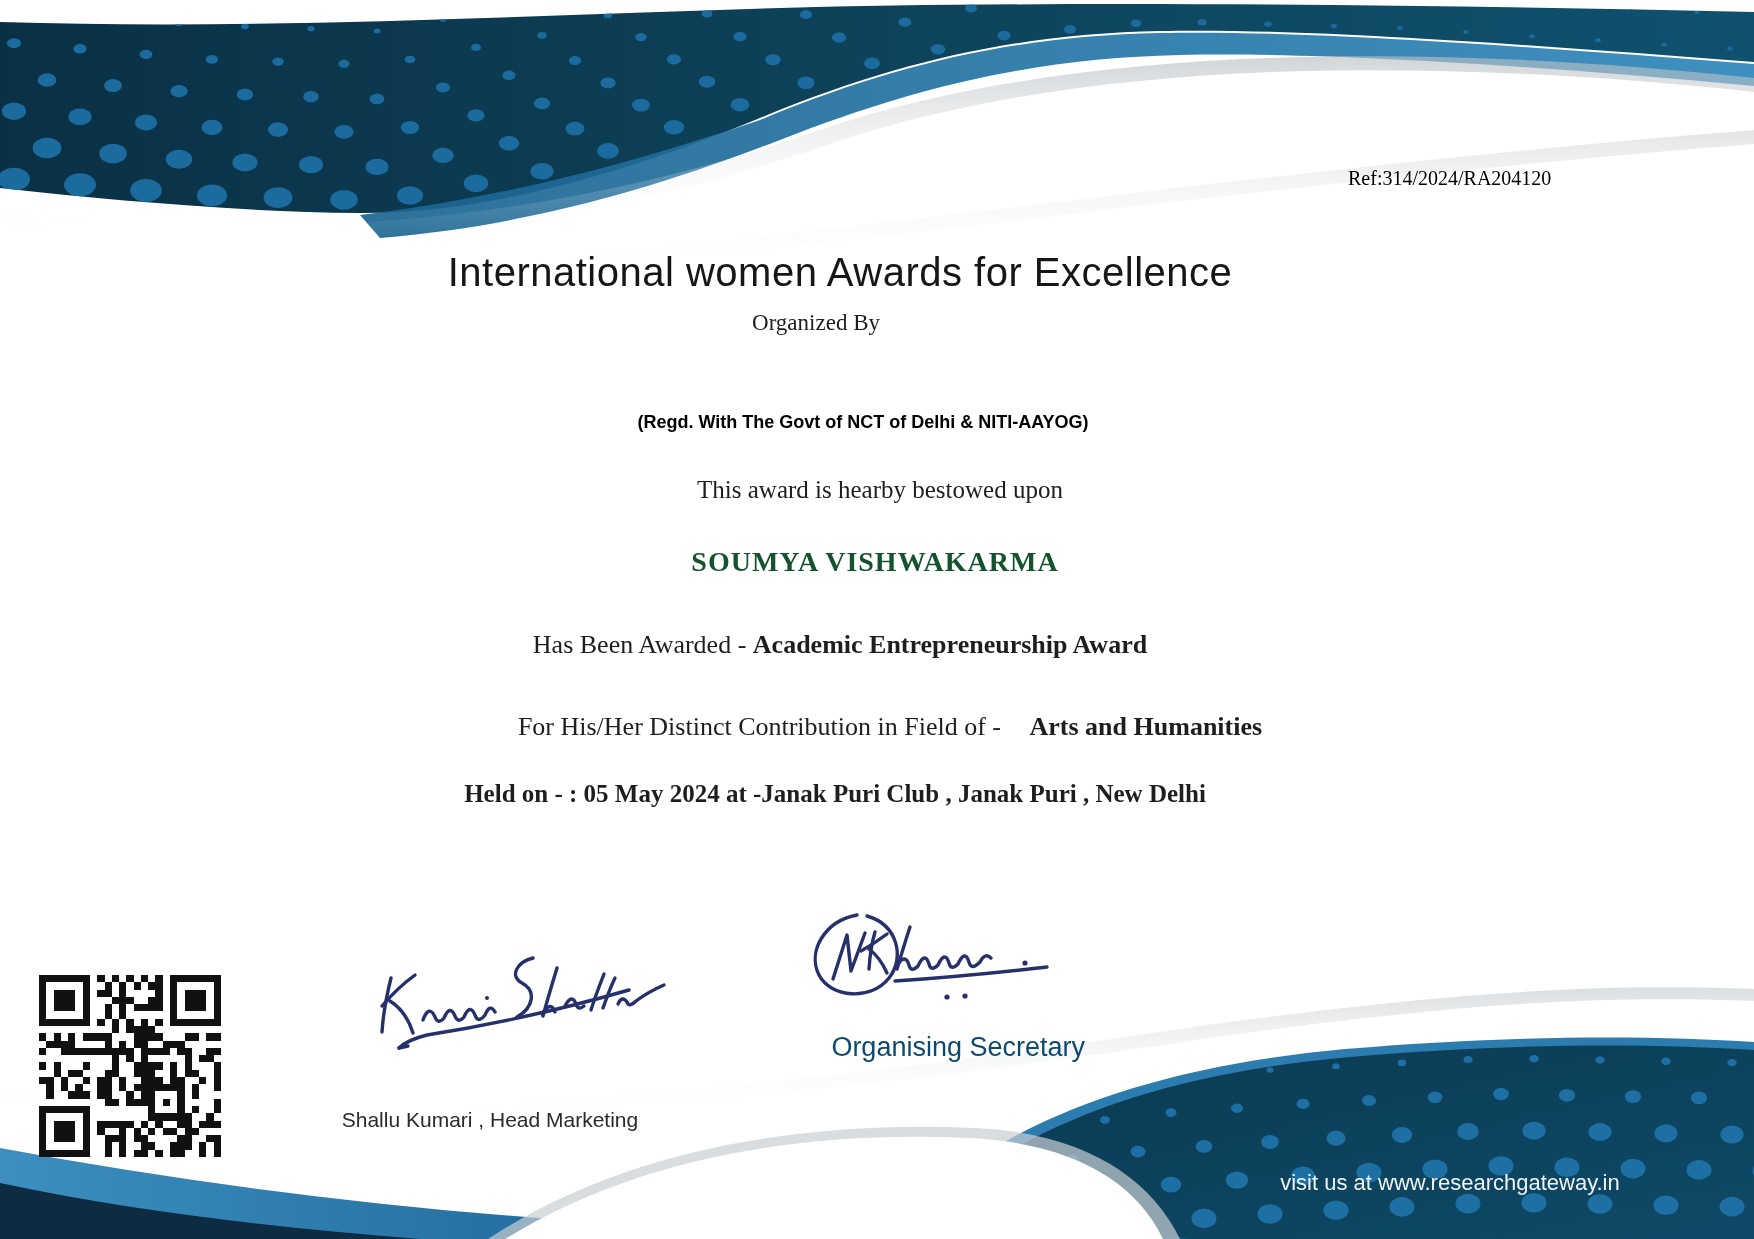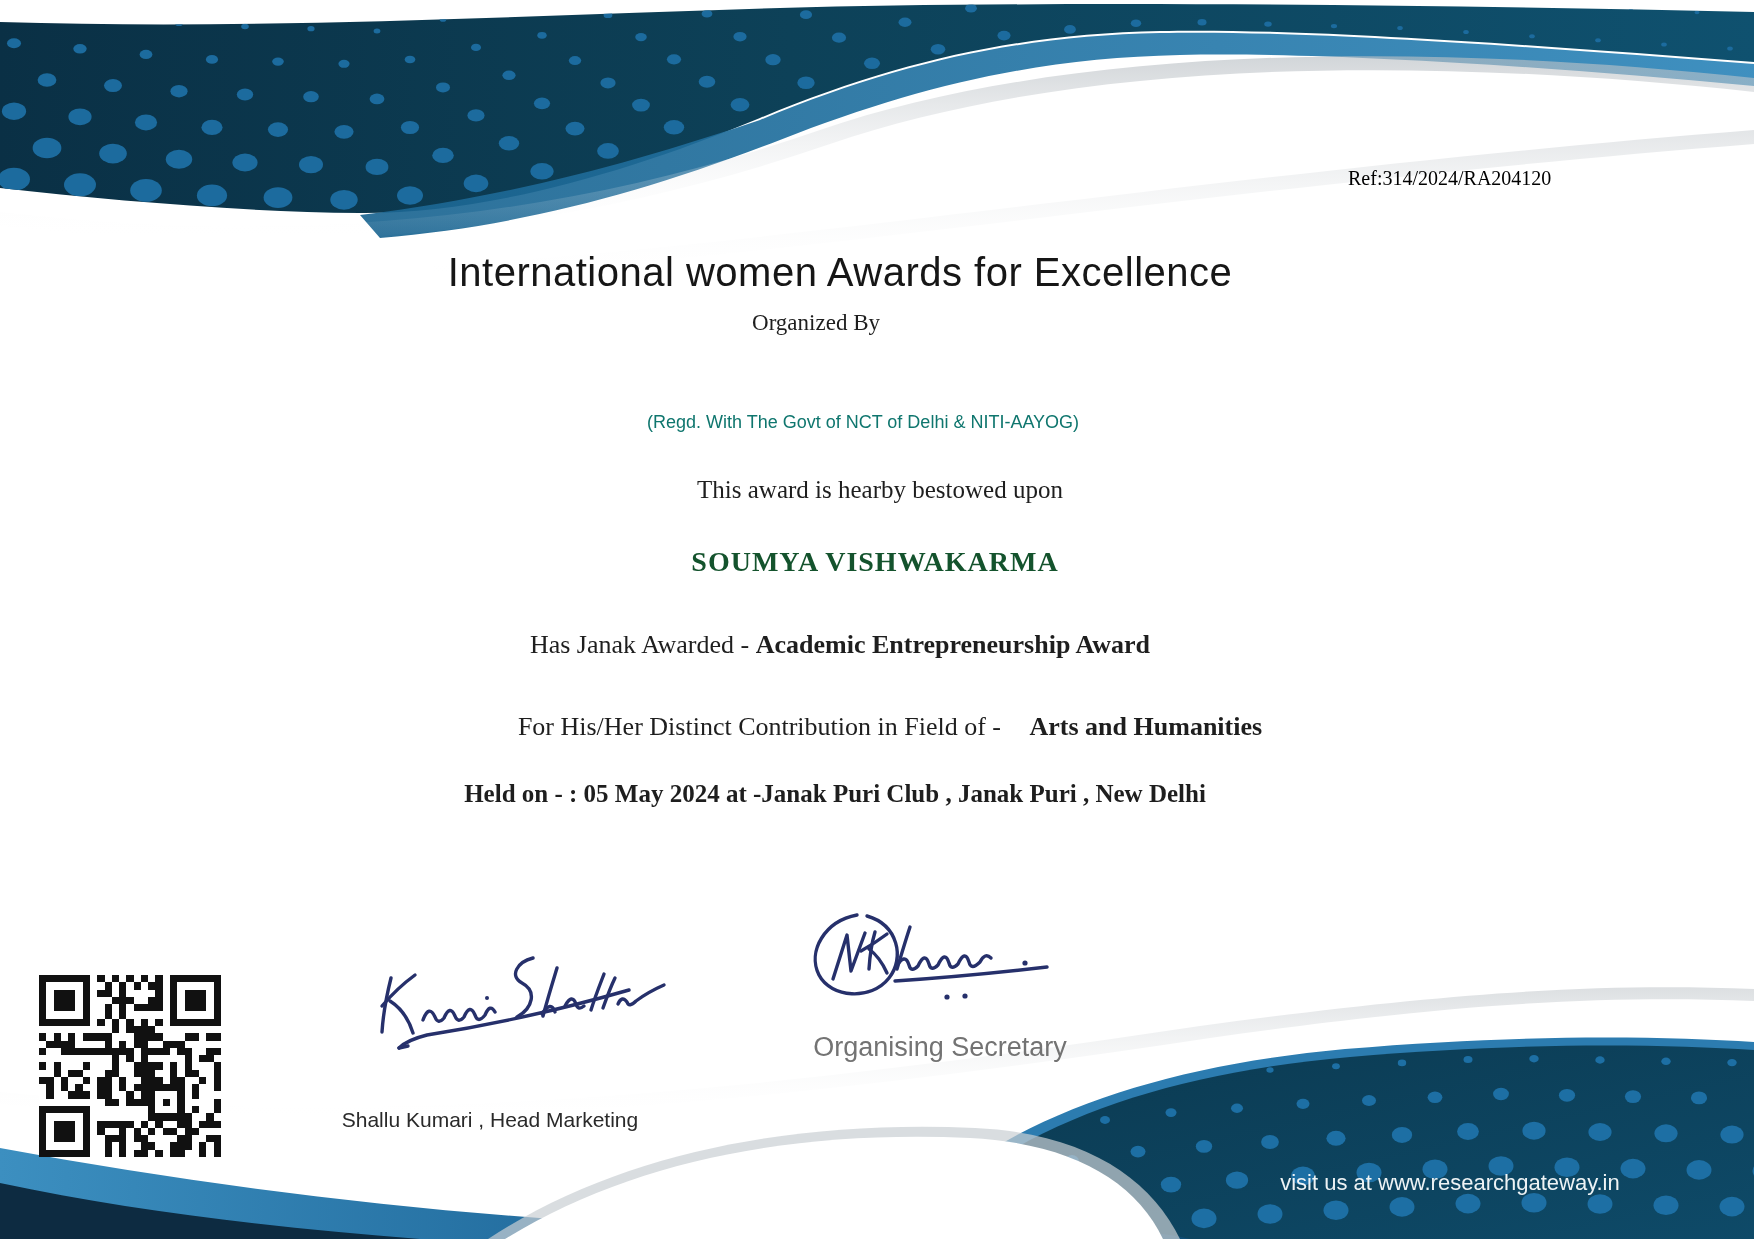--- a/index.html
+++ b/index.html
@@ -8,31 +8,31 @@
   .cert svg.bg{position:absolute;left:0;top:0;width:1754px;height:1239px;}
   .abs{position:absolute;}
   .ctr{text-align:center;left:8px;margin-left:32px;}
   .serif{font-family:"Liberation Serif",serif;}
   .sans{font-family:"Liberation Sans",sans-serif;}
 
   .ref{left:1348px;top:167px;font:20px "Liberation Serif",serif;color:#000000;}
   .title{width:1600px;top:250px;font-size:40px;color:#161616;letter-spacing:.5px;}
   .org-by{width:1552px;top:310px;font-size:23px;}
   .org-name{width:1640px;top:378px;font-size:25px;font-weight:bold;color:#3a35cf;}
-  .regd{width:1646px;top:412px;font-size:18px;font-weight:normal;color:#0f766e;text-align:center;}
+  .regd{width:1646px;top:412px;font-size:18px;font-weight:bold;color:#000000;text-align:center;}
   .bestow{width:1680px;top:476px;font-size:25px;}
   .recipient{width:1670px;top:546px;font-size:28px;font-weight:bold;color:#14532d;letter-spacing:1px;}
   .awarded{width:1600px;top:630px;font-size:26px;}
   .field{width:1700px;top:712px;font-size:26px;}
   .field b{margin-left:22px;}
   .held{width:1590px;top:780px;font-size:25px;font-weight:bold;}
 
   .convenor{left:370px;width:250px;top:1056px;font-size:33px;letter-spacing:1px;color:#2a2a2a;text-align:center;}
   .convenor-detail{left:305px;width:370px;top:1108px;font-size:21px;color:#2a2a2a;text-align:center;}
-  .secretary{left:795px;width:290px;top:1032px;font-size:27px;color:#737373;text-align:center;}
+  .secretary{left:795px;width:290px;top:1032px;font-size:27px;color:#0c4a6e;text-align:right;}
   .visit{left:1250px;width:400px;top:1170px;font-size:22px;color:#eef3f5;text-align:center;}
 
   .qr{left:39px;top:975px;width:182px;height:182px;}
   .sig{position:absolute;}
   .sig1{left:375px;top:948px;width:292px;height:104px;}
   .sig2{left:795px;top:905px;width:265px;height:108px;}
   .ink path{stroke:#26306b;stroke-width:3.4;fill:none;stroke-linecap:round;stroke-linejoin:round;}
   .ink circle{fill:#26306b;}
   #qr rect{fill:#111;}
   #qr rect.w{fill:#fff;}
@@ -255,21 +255,21 @@
   </svg>
 
   <div class="abs ref">Ref:314/2024/RA204120</div>
 
   <div class="abs ctr title sans">International women Awards for Excellence</div>
   <div class="abs ctr org-by serif">Organized By</div>
   <div class="abs ctr regd sans">(Regd. With The Govt of NCT of Delhi &amp; NITI-AAYOG)</div>
   <div class="abs ctr bestow serif">This award is hearby bestowed upon</div>
   <div class="abs ctr recipient serif">SOUMYA VISHWAKARMA</div>
 
-  <div class="abs ctr awarded serif"><span>Has Janak Awarded - </span><b>Academic Entrepreneurship Award</b></div>
+  <div class="abs ctr awarded serif"><span>Has Been Awarded - </span><b>Academic Entrepreneurship Award</b></div>
 
   <div class="abs ctr field serif"><span>For His/Her Distinct Contribution in Field of - </span><b>Arts and Humanities</b></div>
 
   <div class="abs ctr held serif">Held on - : 05 May 2024 at -Janak Puri Club , Janak Puri , New Delhi</div>
 
   <svg id="qr" class="abs qr" viewBox="0 0 25 25" shape-rendering="crispEdges">
       <rect class="w" x="0" y="0" width="25" height="25"></rect>
       <rect x="8" y="0" width="1" height="1"></rect>
       <rect x="10" y="0" width="1" height="1"></rect>
       <rect x="12" y="0" width="1" height="1"></rect>

